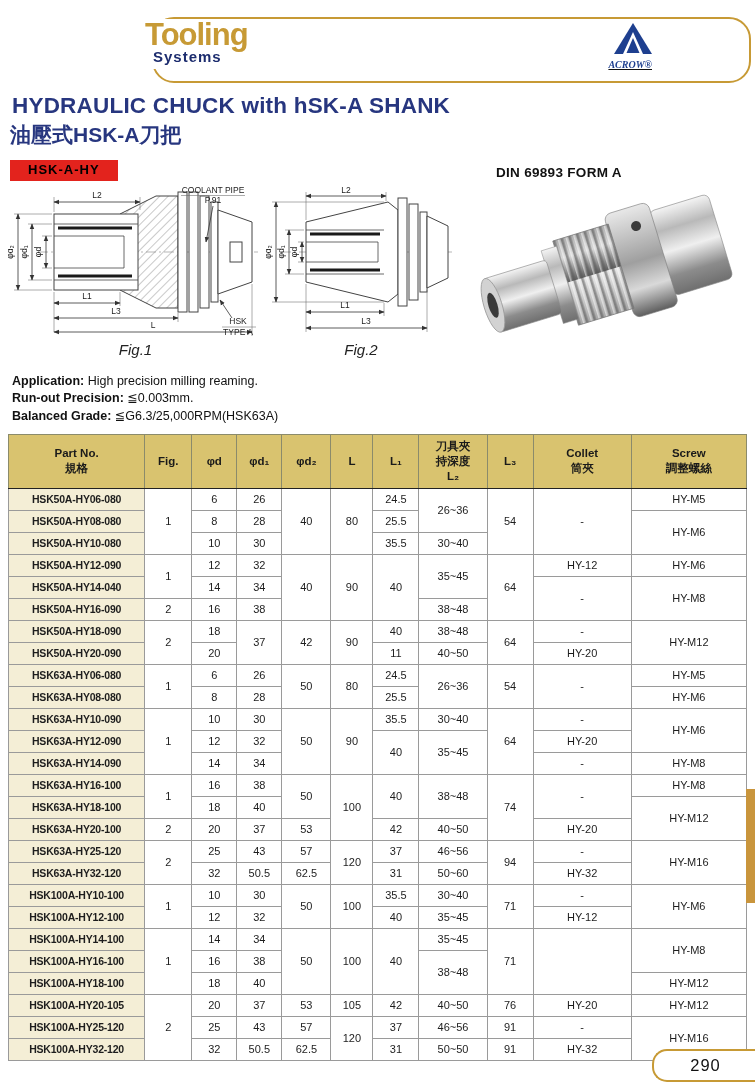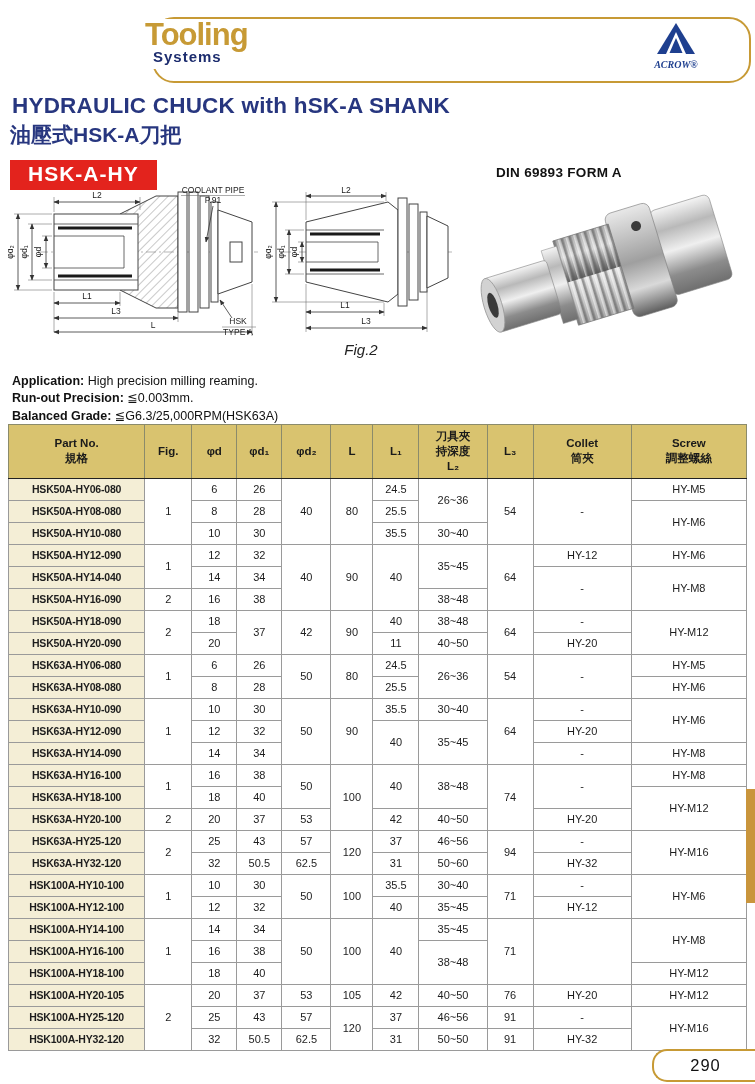--- a/index.html
+++ b/index.html
@@ -6,29 +6,29 @@
   .page{position:relative;width:755px;height:1084px;background:#fff;overflow:hidden;
         font-family:"Liberation Sans","DejaVu Sans",sans-serif;color:#111;}
 
   
   .band{position:absolute;left:152px;top:17px;width:595px;height:62px;
         border:2.5px solid var(--accent_gold,#c79a35);border-radius:22px;background:#fff;}
   .brand{position:absolute;left:143px;top:19px;background:#fff;padding:0 12px 4px 2px;z-index:2;}
   .brand-top{font-size:31px;font-weight:800;color:var(--accent_gold,#c79a35);line-height:1;letter-spacing:-1px;}
   .brand-bottom{font-size:15px;font-weight:700;color:var(--brand_navy,#1c2c6e);margin-top:-2px;padding-left:8px;letter-spacing:1px;}
   .cnc{position:absolute;left:298px;top:29px;font-size:29px;font-weight:700;color:#151515;letter-spacing:4px;z-index:2;}
-  .acrow{position:absolute;left:648px;top:23px;width:56px;text-align:center;z-index:2;}
+  .acrow{position:absolute;left:596px;top:23px;width:56px;text-align:right;z-index:2;text-decoration:underline;}
   .acrow-text{font-family:"Liberation Serif","DejaVu Serif",serif;font-style:italic;font-weight:700;
               font-size:10px;color:#1e3f8f;margin-top:1px;}
 
   
   .title-en{position:absolute;left:12px;top:93px;font-size:22.5px;font-weight:800;color:var(--title_navy,#27367f);letter-spacing:0.2px;}
   .title-cn{position:absolute;left:10px;top:121px;font-size:21px;font-weight:700;color:var(--title_navy,#27367f);}
-  .badge{position:absolute;left:10px;top:160px;background:var(--badge_red,#e3231d);color:#ffffff;
-         font-size:21px;font-weight:700;padding:2px 18px 4px;letter-spacing:1px;}
+  .badge{position:absolute;left:10px;top:160px;background:var(--badge_red,#e3231d);color:#000000;
+         font-size:13px;font-weight:700;padding:2px 18px 4px;letter-spacing:1px;}
   .din{position:absolute;left:496px;top:157px;font-size:13.5px;font-weight:700;color:#111;letter-spacing:0.3px;margin-top:8px;}
 
   
   .fig1{position:absolute;left:8px;top:186px;}
   .fig2{position:absolute;left:266px;top:186px;}
   .figcap{position:absolute;top:341px;font-style:italic;font-size:15px;color:#222;text-align:center;}
   .figcap1{left:8px;width:255px;} .figcap2{left:266px;width:190px;}
   .photo{position:absolute;left:452px;top:172px;}
   .fig-svg text{font-size:8.5px;fill:#222;}
   .fig-svg .dim{stroke:#333;stroke-width:0.8;fill:none;}
@@ -37,21 +37,21 @@
   .fig-svg .thin{stroke:#444;stroke-width:0.8;fill:none;}
   .fig-svg .slot{stroke:#1a1a1a;stroke-width:3;fill:none;}
   .fig-svg .cl{stroke:#888;stroke-width:0.6;stroke-dasharray:10 3 2 3;fill:none;}
 
   
   .app-en{position:absolute;left:12px;top:373px;font-size:12.5px;line-height:1.38;color:#111;}
   .app-en .lbl{font-weight:700;}
   .app-cn{position:absolute;left:338px;top:376px;font-size:12.5px;line-height:1.45;color:#333;}
 
   
-  .tblwrap{position:absolute;left:8px;top:424px;width:740px;}
+  .tblwrap{position:absolute;left:8px;top:434px;width:740px;}
   table{border-collapse:collapse;table-layout:fixed;width:739px;border:1.5px solid var(--group_line,#222);}
   th{background:var(--table_header_bg,#d9c36f);border:1px solid #8b8b6b;border-bottom:1.5px solid var(--group_line,#222);
      font-size:11.5px;font-weight:700;color:#1a1a1a;white-space:pre-line;padding:4px 0;line-height:1.3;}
   td{border:1px solid var(--grid_line,#9a9a9a);height:21px;padding:0 1px;text-align:center;
      font-size:11px;color:#1d1d1d;background:#fff;line-height:1;}
   td.col-part{background:var(--part_cell_bg,#f4eed6);font-weight:700;font-size:10.5px;letter-spacing:-0.2px;}
   tr.g td{border-top:1.7px solid var(--group_line,#222);}
 
   
   .edge{position:absolute;right:0;top:789px;width:9px;height:114px;background:var(--edge_gold,#c9953c);}
@@ -141,20 +141,21 @@
     <text x="205" y="7" text-anchor="middle">COOLANT PIPE</text>
     <line class="ext" x1="173" y1="9.5" x2="237" y2="9.5"></line>
     <text x="205" y="17" text-anchor="middle">P.91</text>
     <line class="dim" x1="205" y1="20" x2="198" y2="56" marker-end="url(#arw)"></line>
 
     <line class="dim" x1="224" y1="132" x2="212" y2="114" marker-end="url(#arw)"></line>
     <text x="230" y="138" text-anchor="middle">HSK</text>
     <line class="ext" x1="214" y1="141" x2="248" y2="141"></line>
     <text x="230" y="149" text-anchor="middle">TYPE A</text>
   </svg>
+  <div class="figcap figcap1">Fig.1</div>
 
   <svg class="fig-svg fig2" width="190" height="152" viewBox="0 0 190 152">
     <line class="cl" x1="15" y1="66" x2="186" y2="66"></line>
     <polygon class="ol" points="40,36 122,16 132,24 132,108 122,116 40,96"></polygon>
     <rect class="ol" x="132" y="12" width="9" height="108"></rect>
     <rect class="ol" x="143" y="18" width="9" height="96"></rect>
     <rect class="ol" x="154" y="26" width="7" height="80"></rect>
     <polygon class="ol" points="161,30 182,40 182,92 161,102"></polygon>
     <line class="thin" x1="40" y1="44" x2="118" y2="44"></line>
     <line class="thin" x1="40" y1="88" x2="118" y2="88"></line>

